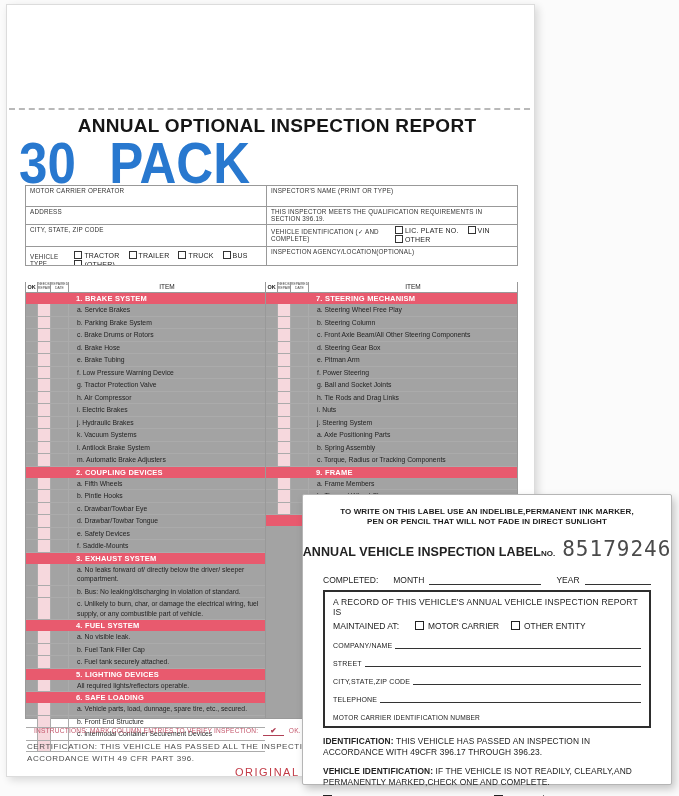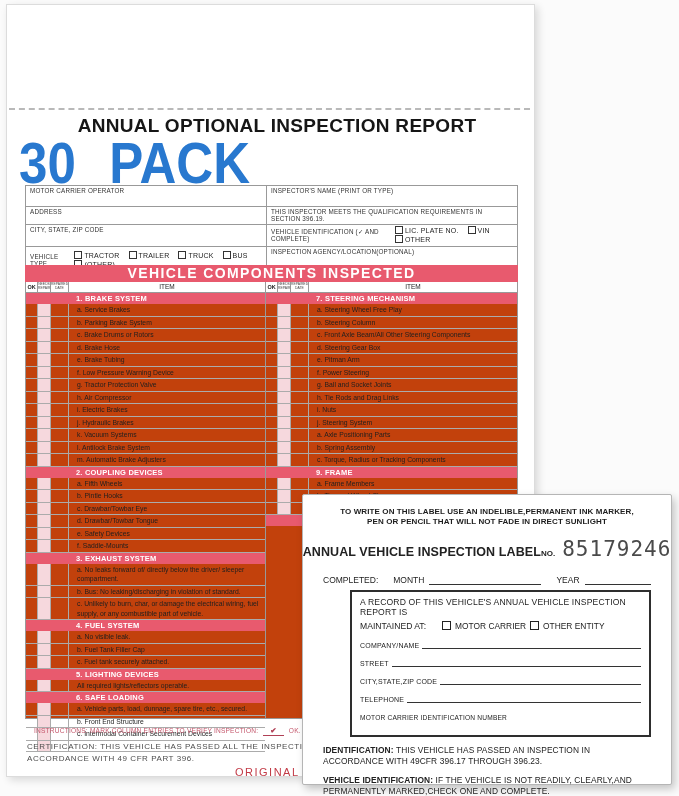--- a/index.html
+++ b/index.html
@@ -44,21 +44,21 @@
            border:1px solid #999;border-top:none;box-sizing:border-box;background:#fff;}
   .ch-half{display:flex;box-sizing:border-box;}
   .ch-half.lft{width:240px;border-right:1px solid #999;}
   .ch-half.rgt{flex:1;}
   .ch{border-right:1px solid #999;box-sizing:border-box;}
   .ch.ok{width:12px;font-size:5.5px;font-weight:bold;text-align:center;line-height:10px;color:#222;}
   .ch.sm{width:13px;font-size:3.4px;line-height:1.1;text-align:center;padding-top:1px;color:#444;}
   .ch.sm2{width:18px;}
   .ch.item{flex:1;border-right:none;font-size:6.5px;text-align:center;line-height:10px;color:#222;}
   .comp{position:absolute;left:18px;top:288px;width:493px;height:426px;display:flex;
-        border:1px solid #999;border-top:none;box-sizing:border-box;background:#c2410c;}
+        border:1px solid #999;border-top:none;box-sizing:border-box;background:#a3a3a3;}
   .ccol{box-sizing:border-box;}
   #left-col{width:240px;border-right:1px solid #999;}
   #right-col{flex:1;}
   .c-band{background:#e85a6e;color:#fff;font-weight:bold;font-size:7.5px;height:11px;
           line-height:11px;padding-left:50px;box-sizing:border-box;letter-spacing:.2px;}
   .c-row{display:flex;min-height:11px;border-bottom:1px solid #ababab;box-sizing:border-box;}
   .c-row.rt{min-height:10.5px;}
   .cbx{width:12px;border-right:1px solid #ababab;box-sizing:border-box;}
   .cbx.p{width:13px;background:#f6d8dd;}
   .cbx.d{width:18px;}
@@ -79,21 +79,21 @@
   .lc-title-row{display:flex;align-items:baseline;margin-top:11px;justify-content:center;}
   .lc-title{font-size:12.5px;font-weight:bold;letter-spacing:.1px;white-space:nowrap;}
   .lc-no{font-size:8px;font-weight:bold;margin-left:auto;padding-right:7px;}
   .lc-serial{font-family:"DejaVu Sans Mono", monospace;font-size:21px;color:#4a4a4a;
              letter-spacing:1px;line-height:1;}
   .completed{display:flex;align-items:flex-end;margin-top:15px;font-size:8.5px;gap:5px;color:#222;}
   .cl{border-bottom:1px solid #333;height:8px;box-sizing:border-box;}
   .cl.month{width:112px;}
   .cl.year{flex:1;}
   .completed .lbl2{margin-left:10px;}
-  .recbox{border:2px solid #2e2e2e;margin-top:5px;padding:5px 8px 14px;margin-left:27px;}
+  .recbox{border:2px solid #2e2e2e;margin-top:5px;padding:5px 8px 5px;}
   .rb1{font-size:8.6px;letter-spacing:.15px;color:#1d1d1d;}
   .rb2{font-size:8.6px;margin-top:4px;display:flex;gap:16px;align-items:center;color:#1d1d1d;}
   .rb2 .opt{font-size:8.4px;gap:4px;margin-right:0;}
   .card .box{width:7px;height:7px;border:1px solid #222;}
   .rfield{display:flex;align-items:flex-end;margin-top:10px;font-size:7px;color:#222;letter-spacing:.2px;}
   .rfield .cl{flex:1;margin-left:3px;}
   .rfield.last{margin-top:11px;font-size:6.6px;}
   .lc-para{margin-top:8px;font-size:8.4px;line-height:1.3;letter-spacing:.1px;color:#222;}
   .cgrid{display:grid;grid-template-columns:52% 48%;margin-top:8px;row-gap:5px;font-size:8.2px;}
   .cgrid .opt{display:flex;font-size:8.2px;gap:4px;margin-right:0;align-items:center;}
@@ -163,21 +163,20 @@
               <span class="box"></span>
               <span>(OTHER)</span>
             </span></span>
       </div>
     </div>
     <div class="cell">
       <span>INSPECTION AGENCY/LOCATION(OPTIONAL)</span>
     </div>
   </div>
 
-  <div class="banner">VEHICLE COMPONENTS INSPECTED</div>
 
   <div class="colhead">
     <div class="ch-half lft">
       <div class="ch ok">OK</div>
       <div class="ch sm">NEEDS REPAIR</div>
       <div class="ch sm sm2">REPAIRED DATE</div>
       <div class="ch item">ITEM</div>
     </div>
     <div class="ch-half rgt">
       <div class="ch ok">OK</div>
@@ -509,21 +508,21 @@
     <span>COMPLETED:</span>
     <span class="lbl2">MONTH</span>
     <span class="cl month"></span>
     <span class="lbl2">YEAR</span>
     <span class="cl year"></span>
   </div>
   <div class="recbox">
     <div class="rb1">A RECORD OF THIS VEHICLE'S ANNUAL VEHICLE INSPECTION REPORT  IS</div>
     <div class="rb2">
       <span>MAINTAINED AT:</span>
-      <span style="display:flex;gap:4px;">
+      <span style="display:flex;gap:12px;">
           <span class="opt">
             <span class="box"></span>
             <span>MOTOR CARRIER</span>
           </span>
           <span class="opt">
             <span class="box"></span>
             <span>OTHER ENTITY</span>
           </span>
         </span>
     </div>

